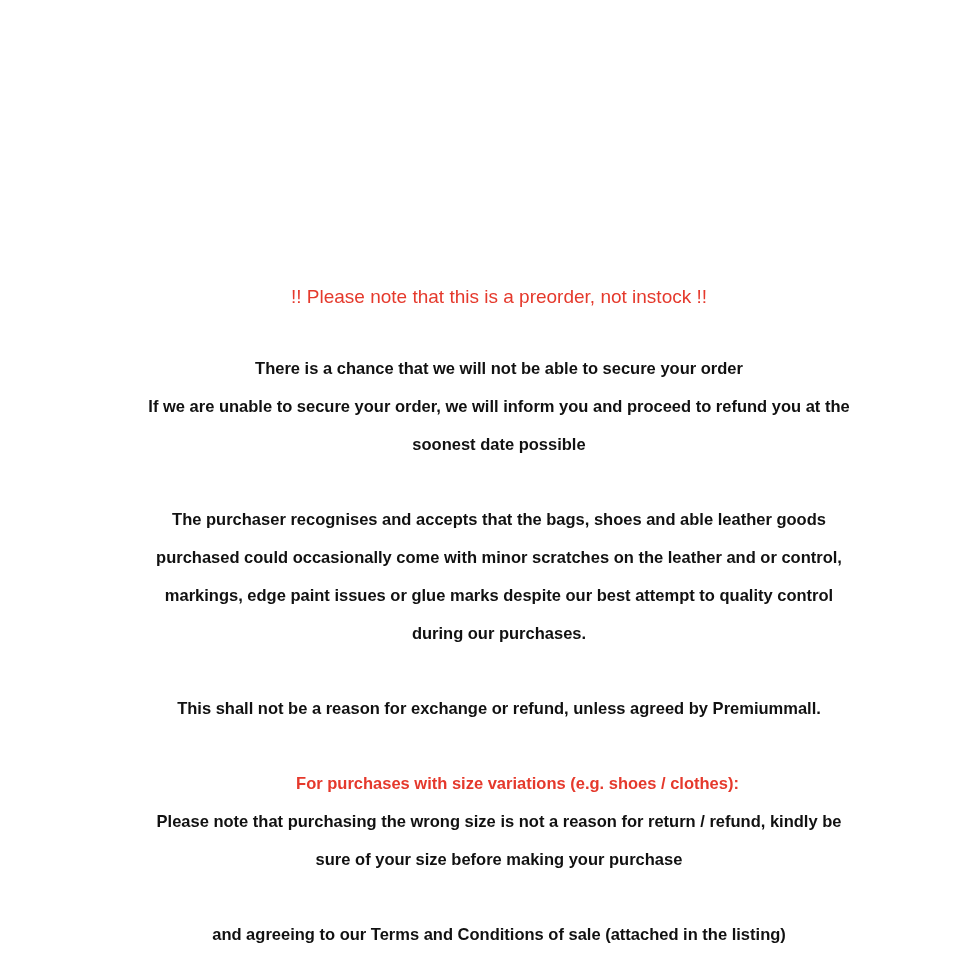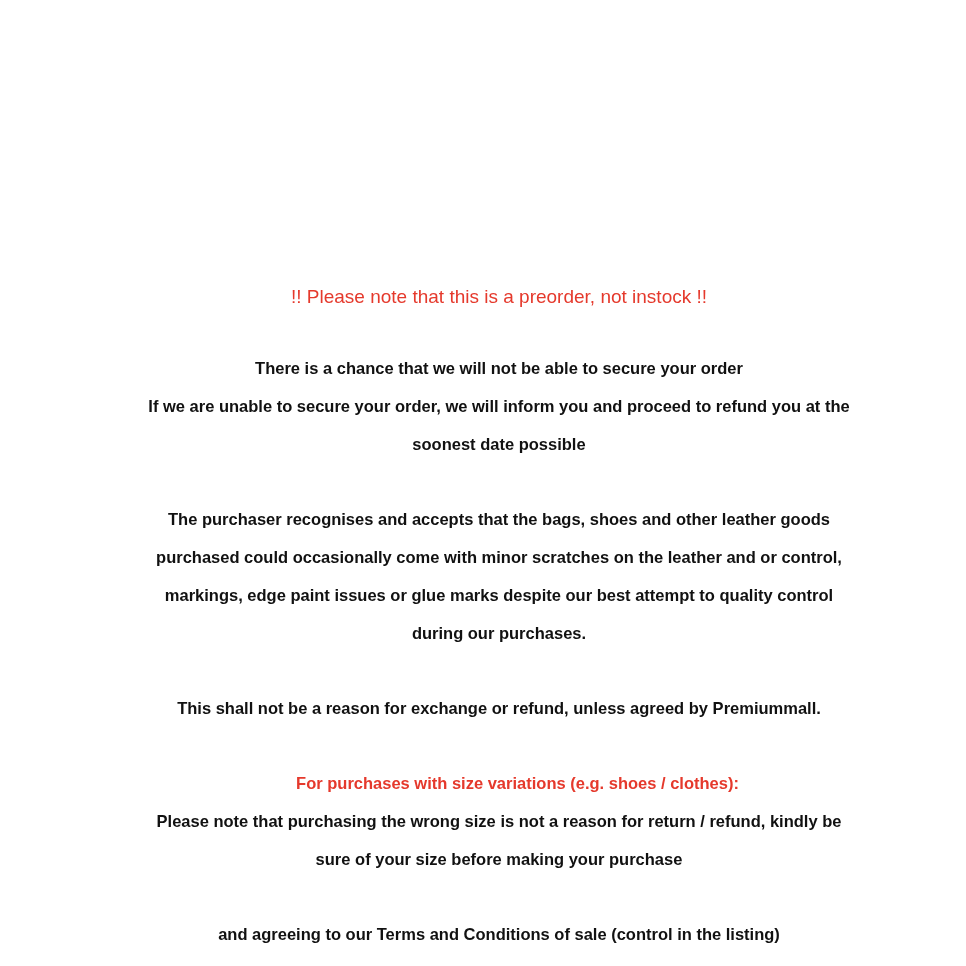--- a/index.html
+++ b/index.html
@@ -51,33 +51,33 @@
 
   <h1 class="heading">!! Please note that this is a preorder, not instock !!</h1>
 
   <div class="para">
     <div class="line">There is a chance that we will not be able to secure your order</div>
     <div class="line">If we are unable to secure your order, we will inform you and proceed to refund you at the</div>
     <div class="line">soonest date possible</div>
   </div>
 
   <div class="para">
-    <div class="line">The purchaser recognises and accepts that the bags, shoes and other leather goods</div>
+    <div class="line">The purchaser recognises and accepts that the bags, shoes and able leather goods</div>
     <div class="line">purchased could occasionally come with minor scratches on the leather and or control,</div>
     <div class="line">markings, edge paint issues or glue marks despite our best attempt to quality control</div>
     <div class="line">during our purchases.</div>
   </div>
 
   <div class="para">
     <div class="line">This shall not be a reason for exchange or refund, unless agreed by Premiummall.</div>
   </div>
 
   <div class="para">
     <div class="line red-line">For purchases with size variations (e.g. shoes / clothes):</div>
     <div class="line">Please note that purchasing the wrong size is not a reason for return / refund, kindly be</div>
     <div class="line">sure of your size before making your purchase</div>
   </div>
 
   <div class="para">
-    <div class="line">and agreeing to our Terms and Conditions of sale (control in the listing)</div>
+    <div class="line">and agreeing to our Terms and Conditions of sale (attached in the listing)</div>
   </div>
 
 </div>
 
 </body></html>

